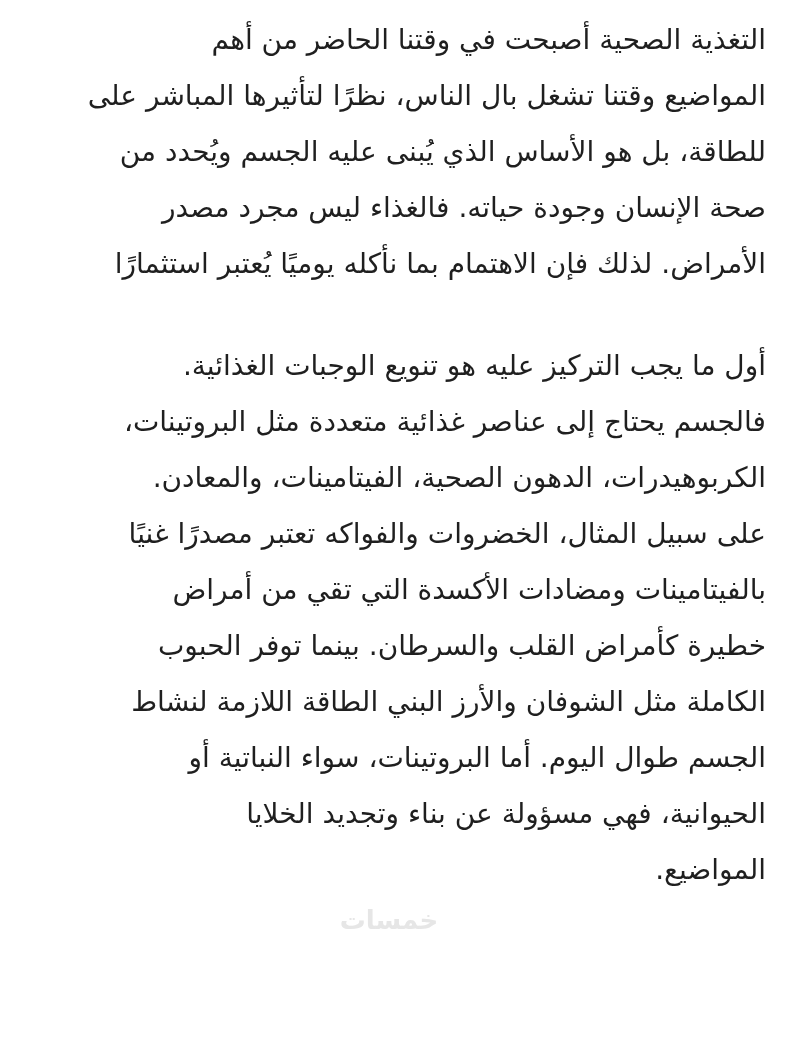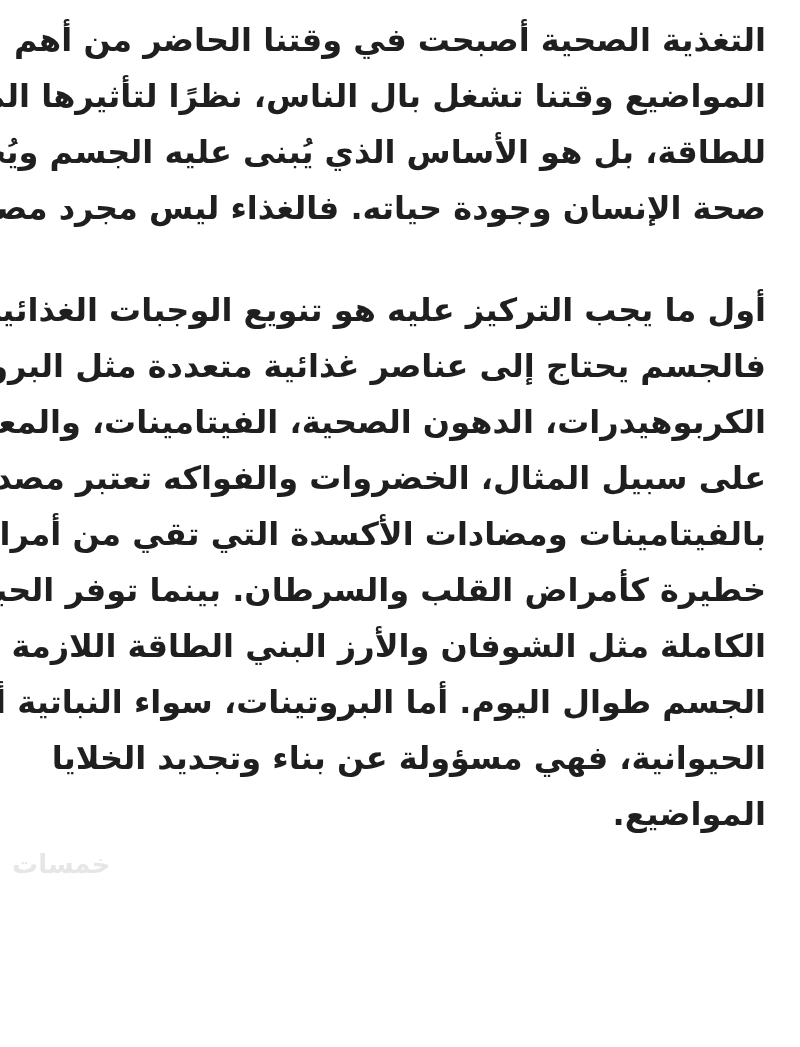--- a/index.html
+++ b/index.html
@@ -20,50 +20,50 @@
     padding: 12px 34px 0 12px;
     direction: rtl;
   }
   .paragraph {
     margin: 0;
   }
   .paragraph + .paragraph {
     margin-top: 46px;
   }
   .line {
-    font-size: 32px;
+    font-size: 28px;
     line-height: 56px;
     color: #1f1f1f;
     text-align: right;
     white-space: nowrap;
     direction: rtl;
-    font-weight: bold;
   }
   .watermark {
     margin-top: 6px;
-    text-align: left;
+    text-align: center;
     font-size: 26px;
     line-height: 32px;
     font-weight: 600;
     letter-spacing: 1px;
     color: #e6e6e6;
     direction: rtl;
     user-select: none;
   }
 </style>
 </head>
 <body>
 
 <div class="page">
 
   <div class="paragraph">
     <div class="line">التغذية الصحية أصبحت في وقتنا الحاضر من أهم</div>
     <div class="line">المواضيع وقتنا تشغل بال الناس، نظرًا لتأثيرها المباشر على</div>
     <div class="line">للطاقة، بل هو الأساس الذي يُبنى عليه الجسم ويُحدد من</div>
     <div class="line">صحة الإنسان وجودة حياته. فالغذاء ليس مجرد مصدر</div>
+    <div class="line">الأمراض. لذلك فإن الاهتمام بما نأكله يوميًا يُعتبر استثمارًا</div>
   </div>
 
   <div class="paragraph">
     <div class="line">أول ما يجب التركيز عليه هو تنويع الوجبات الغذائية.</div>
     <div class="line">فالجسم يحتاج إلى عناصر غذائية متعددة مثل البروتينات،</div>
     <div class="line">الكربوهيدرات، الدهون الصحية، الفيتامينات، والمعادن.</div>
     <div class="line">على سبيل المثال، الخضروات والفواكه تعتبر مصدرًا غنيًا</div>
     <div class="line">بالفيتامينات ومضادات الأكسدة التي تقي من أمراض</div>
     <div class="line">خطيرة كأمراض القلب والسرطان. بينما توفر الحبوب</div>
     <div class="line">الكاملة مثل الشوفان والأرز البني الطاقة اللازمة لنشاط</div>

